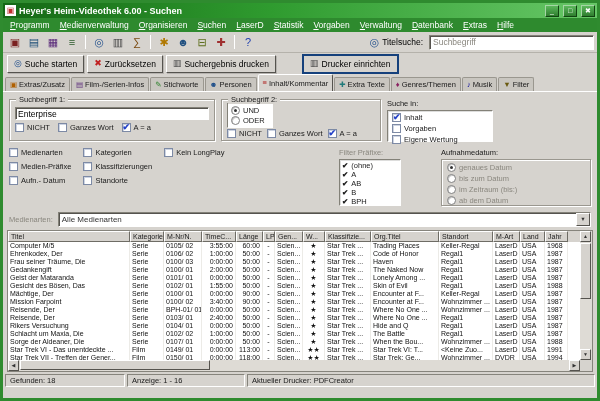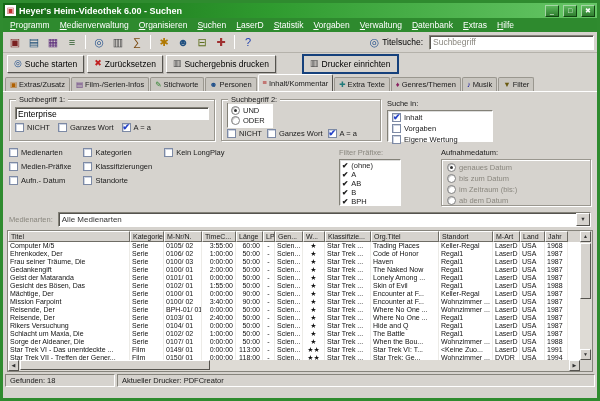--- a/index.html
+++ b/index.html
@@ -107,21 +107,21 @@
   .vtrack{flex:1;position:relative;}
   .vthumb{position:absolute;top:1px;left:0;width:11px;height:56px;background:#d6d3ce;border:1px solid;border-color:#fff #55534e #55534e #fff;}
   .htrack{flex:1;position:relative;}
   .hthumb{position:absolute;left:1px;top:0;height:10px;width:190px;background:#d6d3ce;border:1px solid;border-color:#fff #55534e #55534e #fff;}
   .corner{position:absolute;right:0;bottom:0;width:12px;height:11px;background:#d6d3ce;}
   
   .status-row{display:flex;gap:2px;margin:2px 2px 0;height:13px;}
   .status-row + .status-row{margin-top:1px;}
   .spanel{border:1px solid;border-color:#86847c #fff #fff #86847c;font-size:7.5px;line-height:11px;padding:0 4px;
     white-space:nowrap;overflow:hidden;}
-  .w110{width:110px}.w118{width:118px}.w168{width:168px}.w88{width:88px}.w76{width:76px}.grow{flex:1}
+  .w110{width:120px}.w118{width:118px}.w168{width:168px}.w88{width:88px}.w76{width:76px}.grow{flex:1}
 </style>
 </head>
 <body>
 
 <div class="window">
 
   <div class="titlebar">
     <span class="app-icon">▣</span>
     <span class="title-text">Heyer's Heim-Videothek 6.00 - Suchen</span>
     <button class="winbtn">_</button>
@@ -691,16 +691,17 @@
         </div>
         <div class="sbtn">▶</div>
       </div>
       <div class="corner"></div>
     </div>
 
   </div>
 
   <div class="status-row">
     <div class="spanel w110">Gefunden: 18</div>
+    <div class="spanel w118">Anzeige: 1 - 16</div>
     <div class="spanel grow">Aktueller Drucker: PDFCreator</div>
   </div>
 
 </div>
 
 </body></html>

